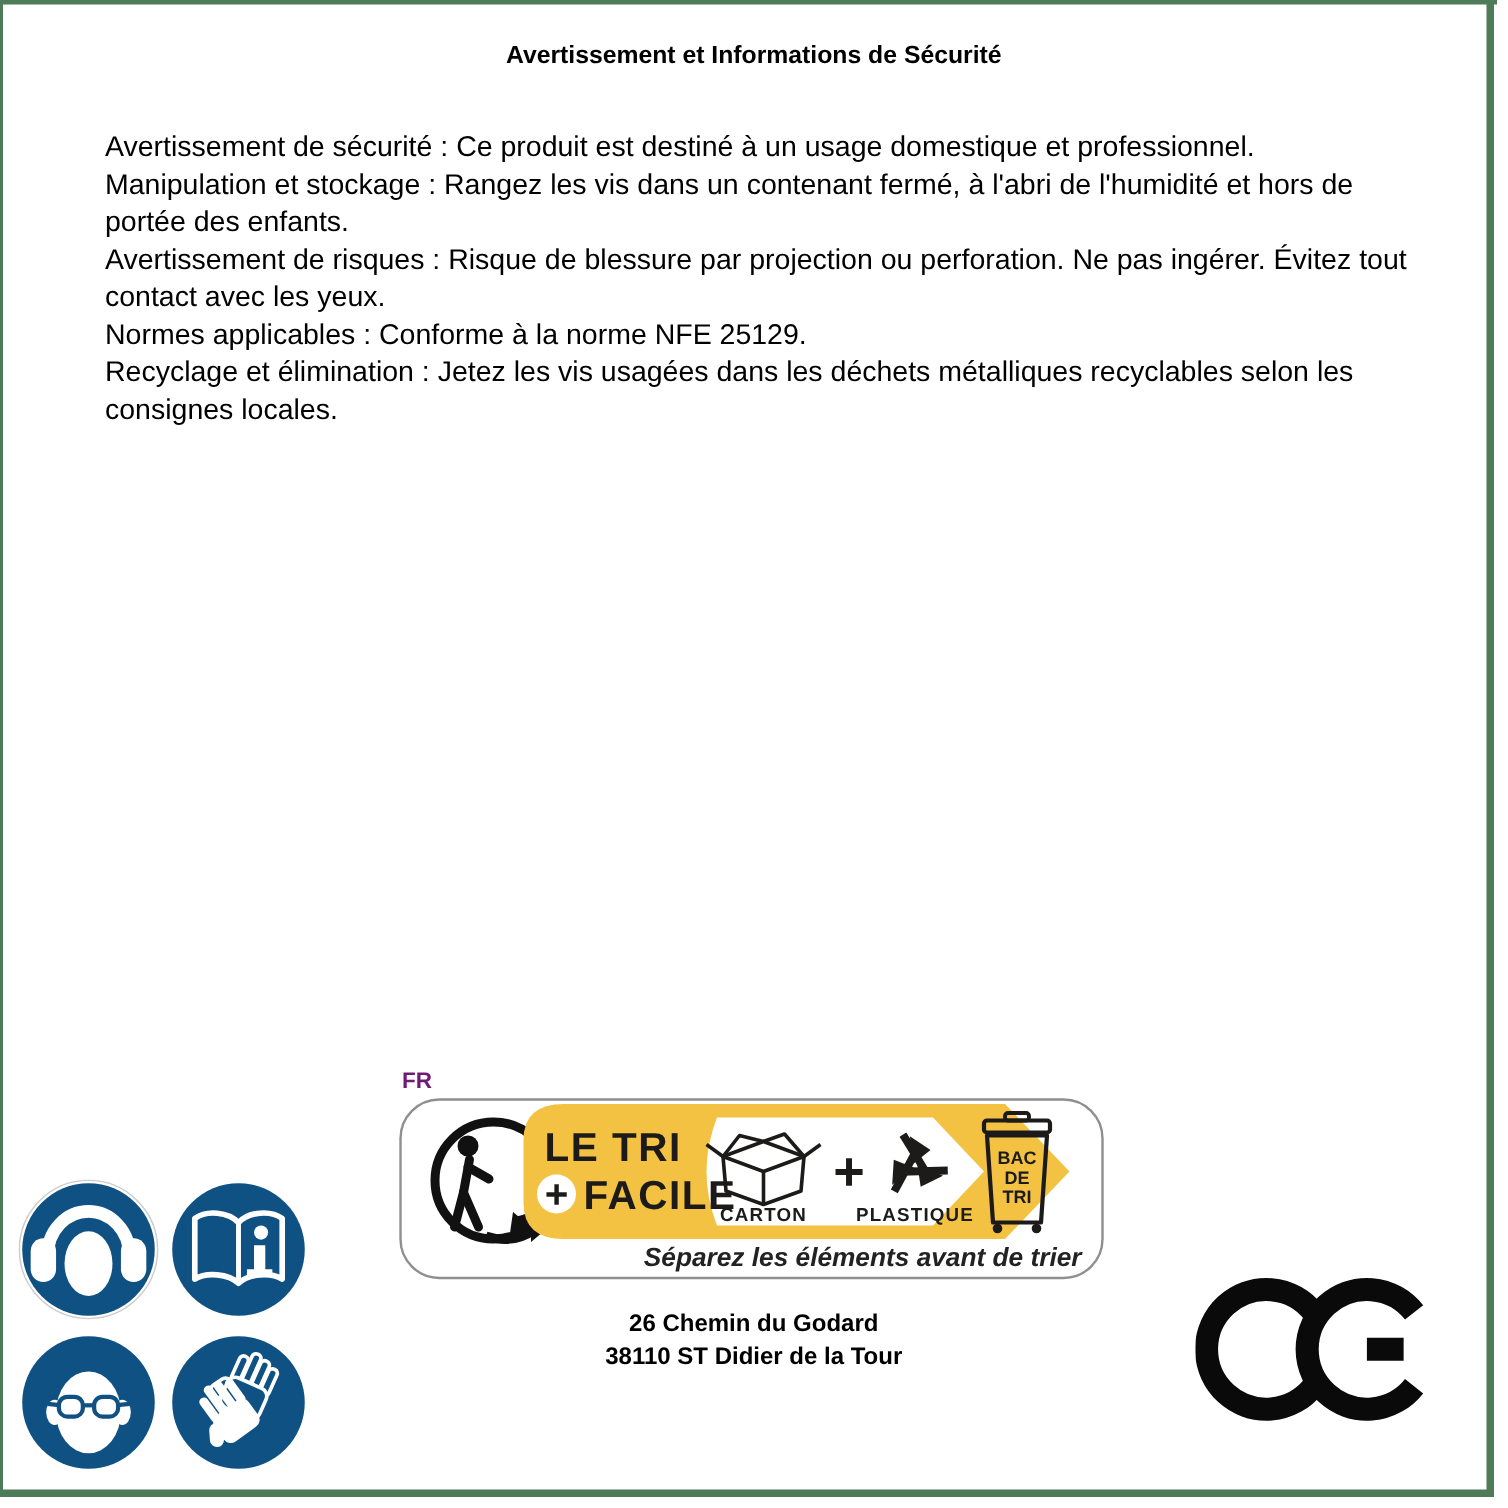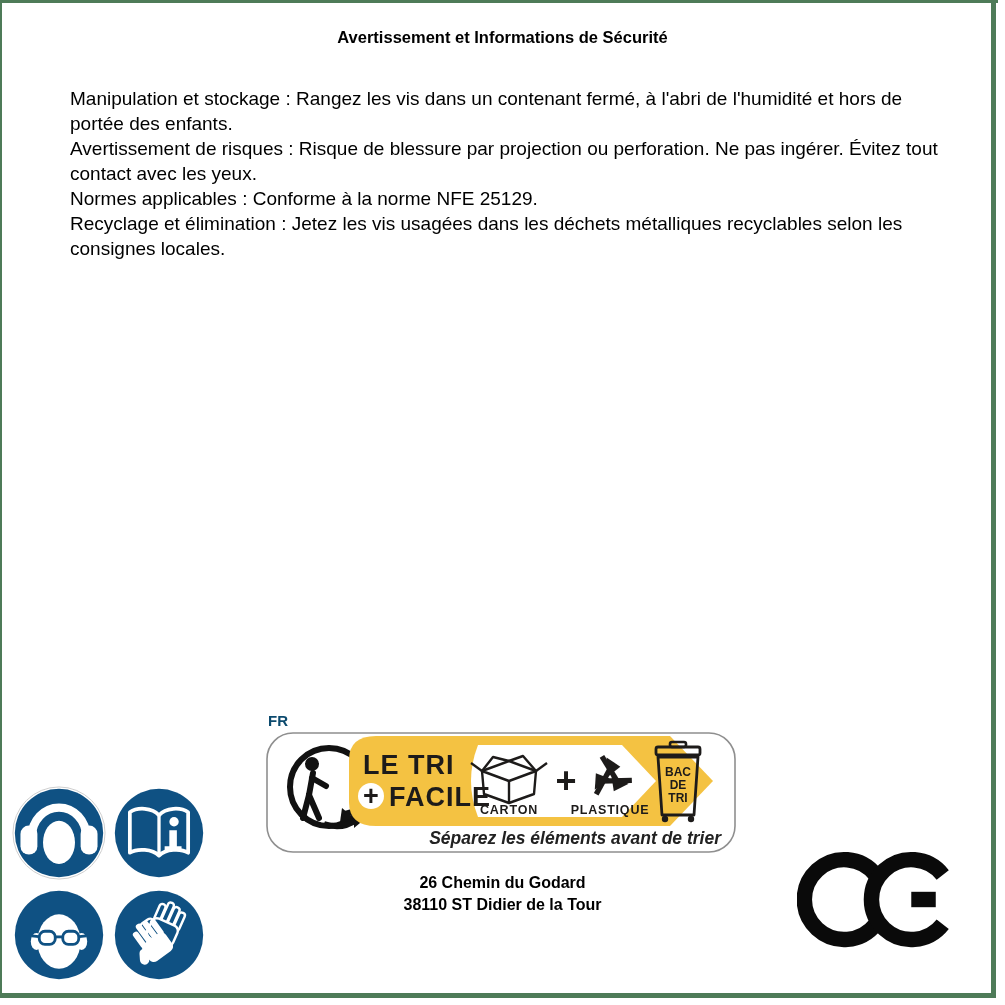--- a/index.html
+++ b/index.html
@@ -31,21 +31,21 @@
   .body-text p{margin:0;}
 
   .icon-grid{
     position:absolute;left:12px;top:786px;
     display:grid;grid-template-columns:94px 94px;column-gap:6px;row-gap:8px;
   }
   .icon-grid svg{display:block;width:94px;height:94px;}
 
   .fr-label{
     position:absolute;left:268px;top:712px;
-    font-size:15px;font-weight:bold;color:#0c4a6e;
+    font-size:15px;font-weight:bold;color:#701a75;
   }
   .tri-svg{position:absolute;left:266px;top:732px;}
 
   .address{
     position:absolute;left:250px;top:872px;width:505px;
     text-align:center;font-weight:bold;font-size:16px;line-height:22px;
   }
   .ce-svg{position:absolute;left:797px;top:846px;}
 </style>
 </head>
@@ -54,20 +54,21 @@
 <div>
 
   <div class="edge edge-top"></div>
   <div class="edge edge-left"></div>
   <div class="edge edge-right"></div>
   <div class="edge edge-bottom"></div>
 
   <h1 class="title">Avertissement et Informations de Sécurité</h1>
 
   <div class="body-text">
+    <p>Avertissement de sécurité : Ce produit est destiné à un usage domestique et professionnel.</p>
     <p>Manipulation et stockage : Rangez les vis dans un contenant fermé, à l'abri de l'humidité et hors de portée des enfants.</p>
     <p>Avertissement de risques : Risque de blessure par projection ou perforation. Ne pas ingérer. Évitez tout contact avec les yeux.</p>
     <p>Normes applicables : Conforme à la norme NFE 25129.</p>
     <p>Recyclage et élimination : Jetez les vis usagées dans les déchets métalliques recyclables selon les consignes locales.</p>
   </div>
 
   <div class="icon-grid">
 
     <svg viewBox="0 0 100 100">
       <circle cx="50" cy="50" r="49" fill="none" stroke="#cccccc" stroke-width="1"></circle>

